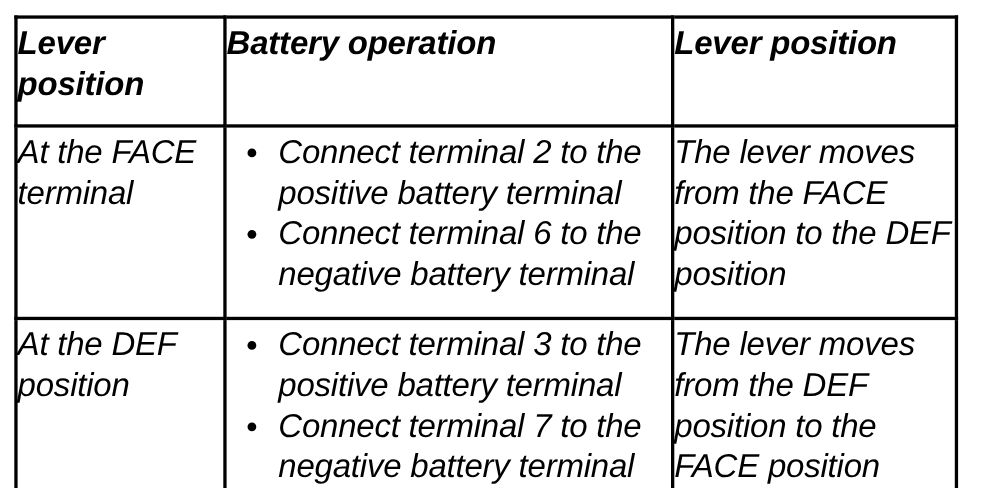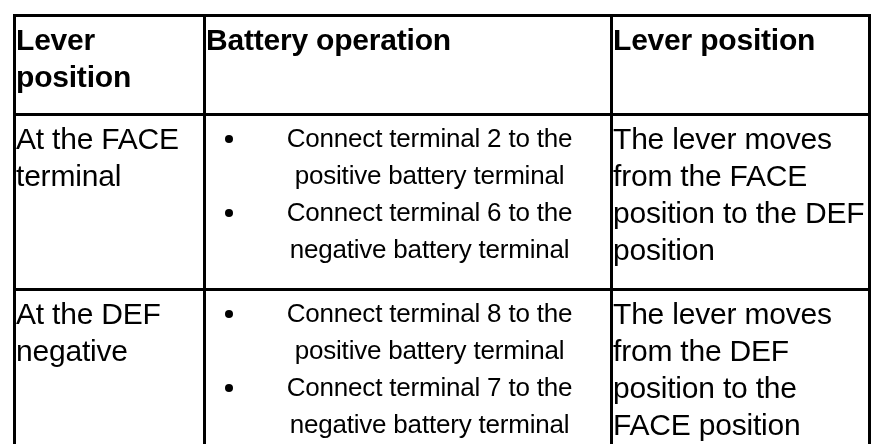--- a/index.html
+++ b/index.html
@@ -14,20 +14,21 @@
     font-family: "Liberation Sans", sans-serif;
     color: #000000;
     -webkit-font-smoothing: none;
   }
 
   .page {
     position: relative;
     width: 896px;
     height: 444px;
     background: #ffffff;
+    font-style: italic;
   }
 
   
   .spec-table {
     position: absolute;
     left: 13px;
     top: 14px;
     width: 855px;
     border-collapse: collapse;
     table-layout: fixed;
@@ -64,25 +65,24 @@
 
   
   ul.bullets {
     margin: 0;
     padding: 0;
     list-style: none;
   }
   ul.bullets li {
     position: relative;
     padding-left: 47px;
-    font-size: 26px;
+    font-size: 30px;
     line-height: 37px;
     letter-spacing: -0.2px;
     padding-right: 4px;
-    text-align: center;
   }
   ul.bullets li .dot {
     position: absolute;
     left: 19px;
     top: 15px;
     width: 8px;
     height: 8px;
     background: #000000;
     border-radius: 50%;
   }
@@ -128,27 +128,27 @@
             </li>
           </ul>
         </td>
         <td class="pad-left-12">
           <div class="cell-text">The lever moves from the FACE position to the DEF position</div>
         </td>
       </tr>
 
       <tr class="data-row">
         <td class="pad-left-13">
-          <div class="cell-text">At the DEF negative</div>
+          <div class="cell-text">At the DEF position</div>
         </td>
         <td>
           <ul class="bullets">
             <li>
               <span class="dot"></span>
-              <span>Connect terminal 8 to the positive battery terminal</span>
+              <span>Connect terminal 3 to the positive battery terminal</span>
             </li>
             <li>
               <span class="dot"></span>
               <span>Connect terminal 7 to the negative battery terminal</span>
             </li>
           </ul>
         </td>
         <td class="pad-left-12">
           <div class="cell-text">The lever moves from the DEF position to the FACE position</div>
         </td>

